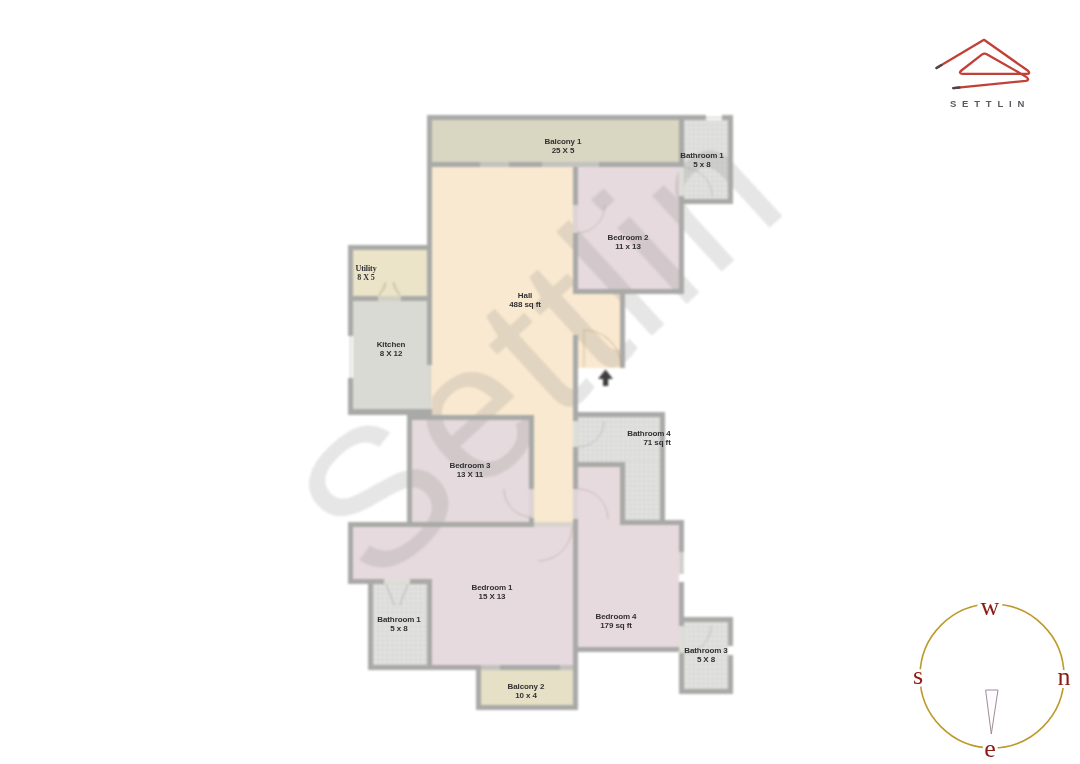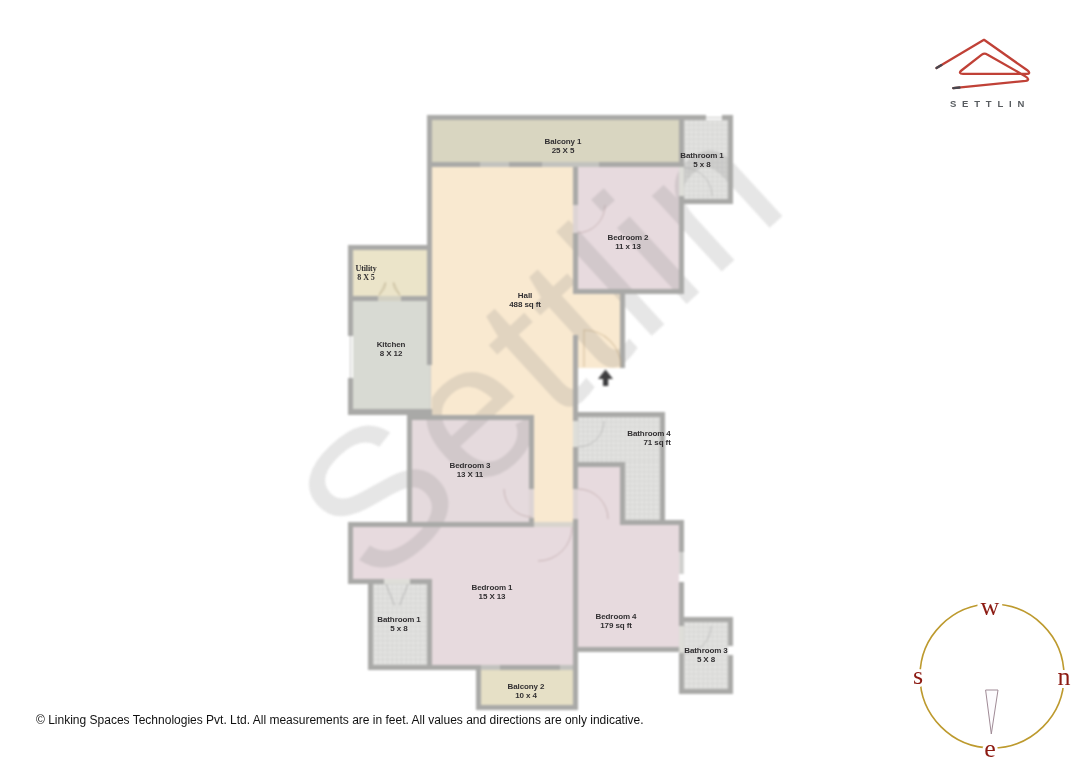--- a/index.html
+++ b/index.html
@@ -258,15 +258,14 @@
 <div class="lbl" style="left:492px;top:592px;">Bedroom 1<br>15 X 13</div>
 
 <div class="lbl" style="left:616px;top:596px;margin-top:25px;">Bedroom 4<br>179 sq ft</div>
 
 <div class="lbl" style="left:399px;top:624px;">Bathroom 1<br>5 x 8</div>
 
 <div class="lbl" style="left:706px;top:655px;">Bathroom 3<br>5 X 8</div>
 
 <div class="lbl" style="left:526px;top:691px;">Balcony 2<br>10 x 4</div>
 
-<div class="f" style="left:36px;top:713px;font-size:12px;color:#111;">© Linking Spaces Technologies Pvt. Ltd. All measurements are in feet. All values and directions are only indicative.</div>
 
 </div>
 
 </body></html>

